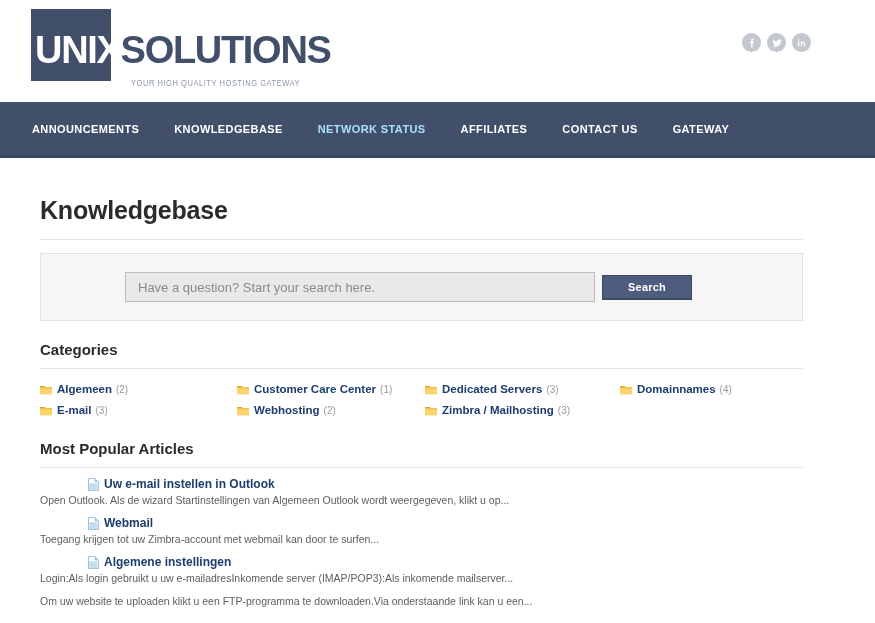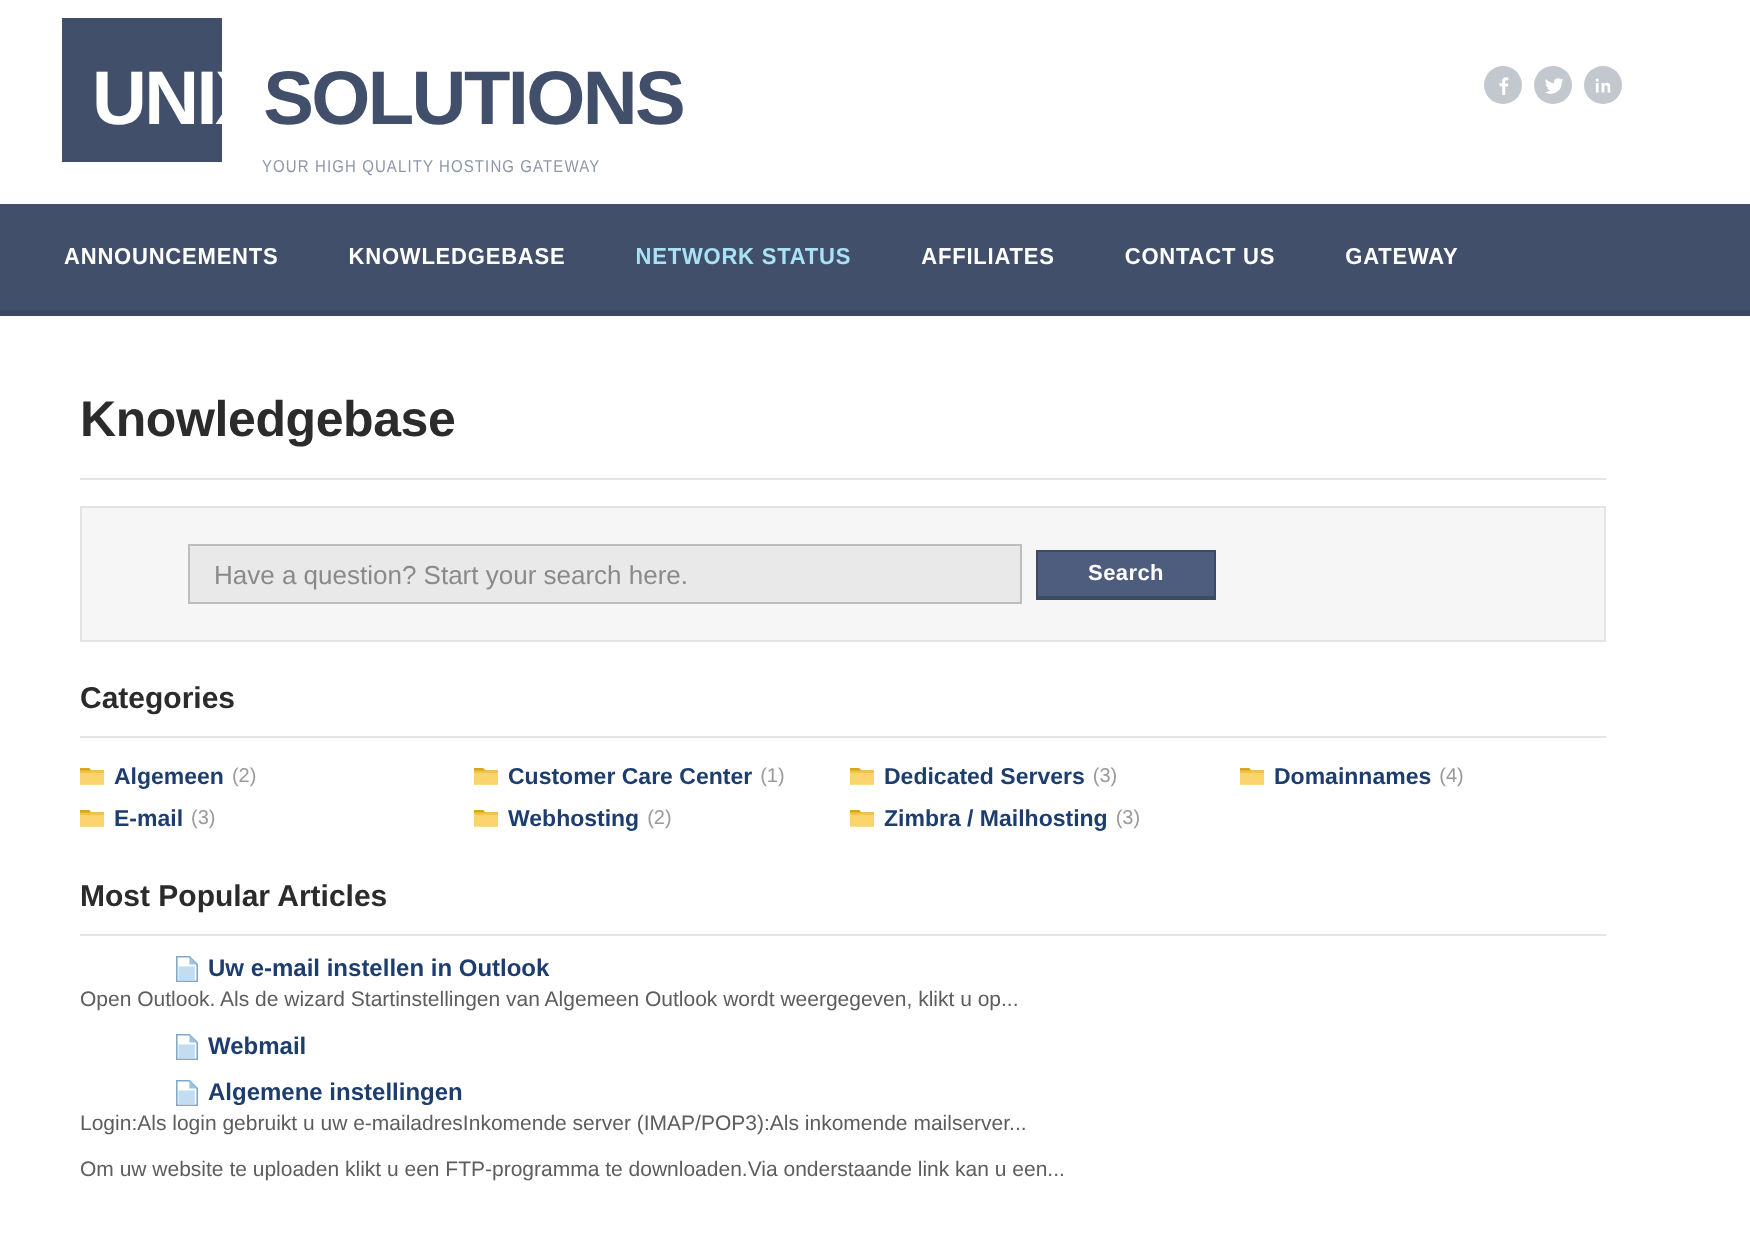--- a/index.html
+++ b/index.html
@@ -31,21 +31,21 @@
   .logo-box {
     position: absolute;
     left: 0;
     top: 0;
     width: 80px;
     height: 72px;
     background: #414f6b;
   }
   .logo-text {
     position: absolute;
-    left: 15px;
+    left: 4px;
     top: 22px;
     font-size: 38px;
     font-weight: bold;
     letter-spacing: -1.3px;
     line-height: 38px;
     white-space: nowrap;
     font-family: "Liberation Sans", sans-serif;
   }
   .logo-unix { color: #ffffff; }
   .logo-solutions { color: #414f6b; }
@@ -128,22 +128,22 @@
   .search-panel {
     margin-top: 13px;
     width: 763px;
     height: 68px;
     background: #f6f6f6;
     border: 1px solid #e3e3e3;
     display: flex;
     align-items: center;
   }
   .search-input {
-    margin-left: 53px;
-    width: 417px;
+    margin-left: 84px;
+    width: 470px;
     height: 30px;
     border: 1px solid #bdbdbd;
     background: #e9e9e9;
     font-size: 13px;
     color: #8a8a8a;
     padding: 0 12px;
     font-family: "Liberation Sans", sans-serif;
     outline: none;
   }
   .search-input::placeholder { color: #8a8a8a; opacity: 1; }
@@ -178,21 +178,21 @@
     width: 763px;
     padding-top: 9px;
   }
   .cat-row {
     display: flex;
     height: 21px;
     align-items: center;
   }
   .cat-item {
     display: flex;
-    align-items: flex-start;
+    align-items: flex-end;
     white-space: nowrap;
   }
   .cat-c1 { width: 197px; }
   .cat-c2 { width: 188px; }
   .cat-c3 { width: 195px; }
   .cat-c4 { width: 183px; }
   .folder-icon {
     width: 12px;
     height: 10px;
     margin-right: 5px;
@@ -391,20 +391,21 @@
 
     <div class="article">
       <div class="article-head">
         <svg class="doc-icon" viewBox="0 0 11 13">
             <path fill="#ffffff" stroke="#7fa8c9" stroke-width="0.8" d="M.4.4h6.3l3.9 3.8v8.4H.4z"></path>
             <path fill="#c2ddf0" d="M1.2 5.2h8.2v6.9H1.2z"></path>
             <path fill="#9cc4e0" d="M6.7.4l3.9 3.8H6.7z"></path>
           </svg>
         <a class="article-title" href="#">Webmail</a>
       </div>
+      <p class="article-excerpt">Toegang krijgen tot uw Zimbra-account met webmail kan door te surfen...</p>
     </div>
 
     <div class="article">
       <div class="article-head">
         <svg class="doc-icon" viewBox="0 0 11 13">
             <path fill="#ffffff" stroke="#7fa8c9" stroke-width="0.8" d="M.4.4h6.3l3.9 3.8v8.4H.4z"></path>
             <path fill="#c2ddf0" d="M1.2 5.2h8.2v6.9H1.2z"></path>
             <path fill="#9cc4e0" d="M6.7.4l3.9 3.8H6.7z"></path>
           </svg>
         <a class="article-title" href="#">Algemene instellingen</a>

